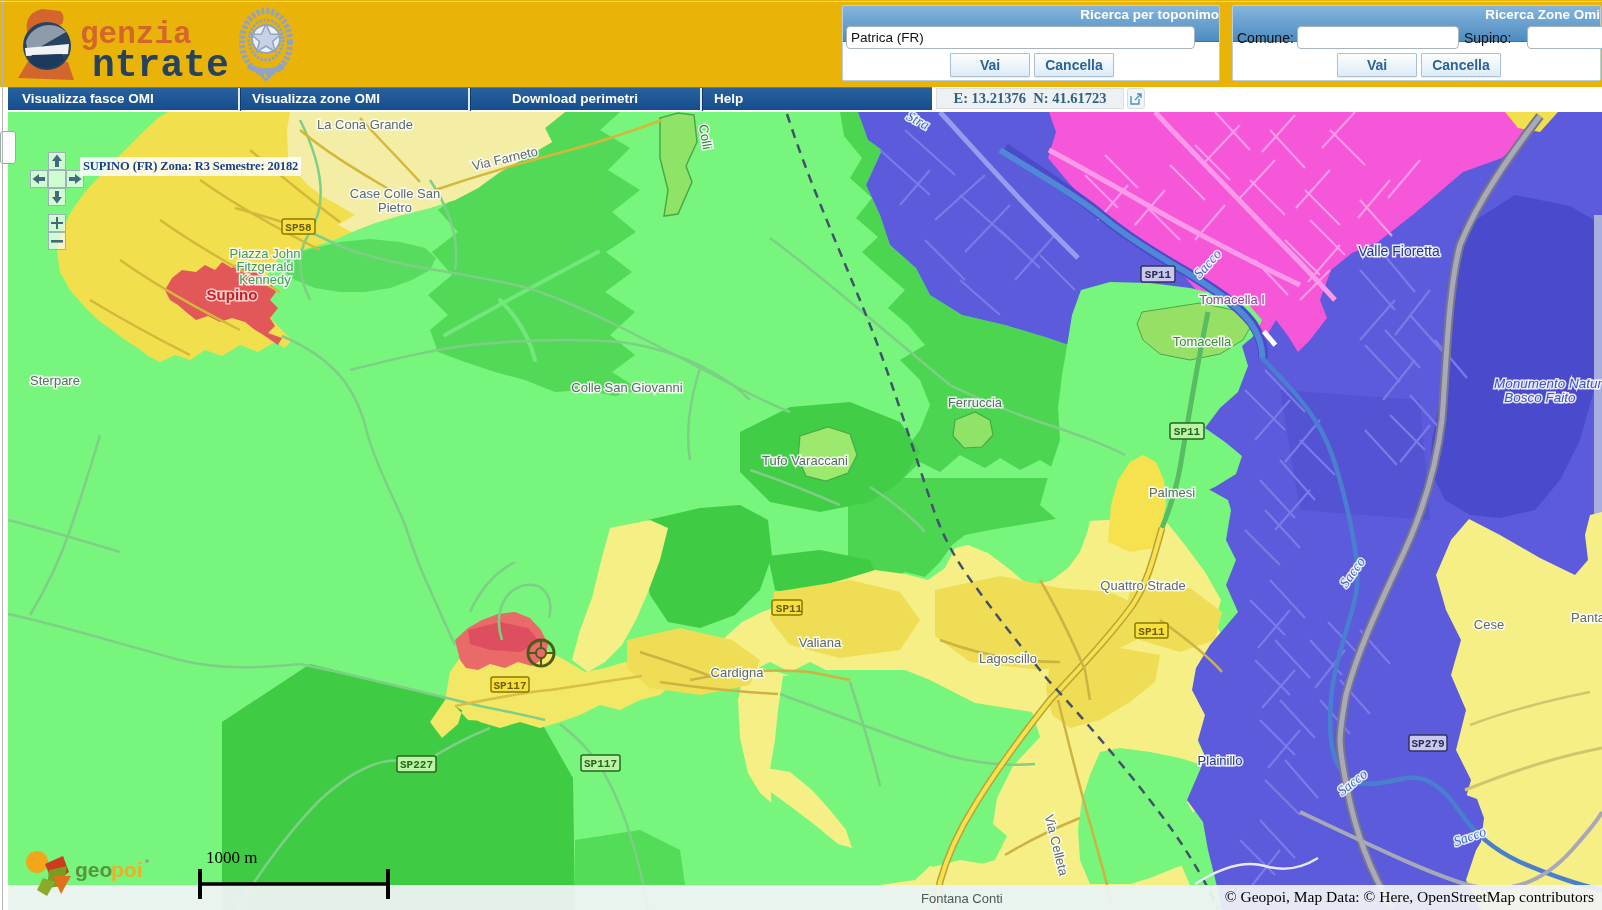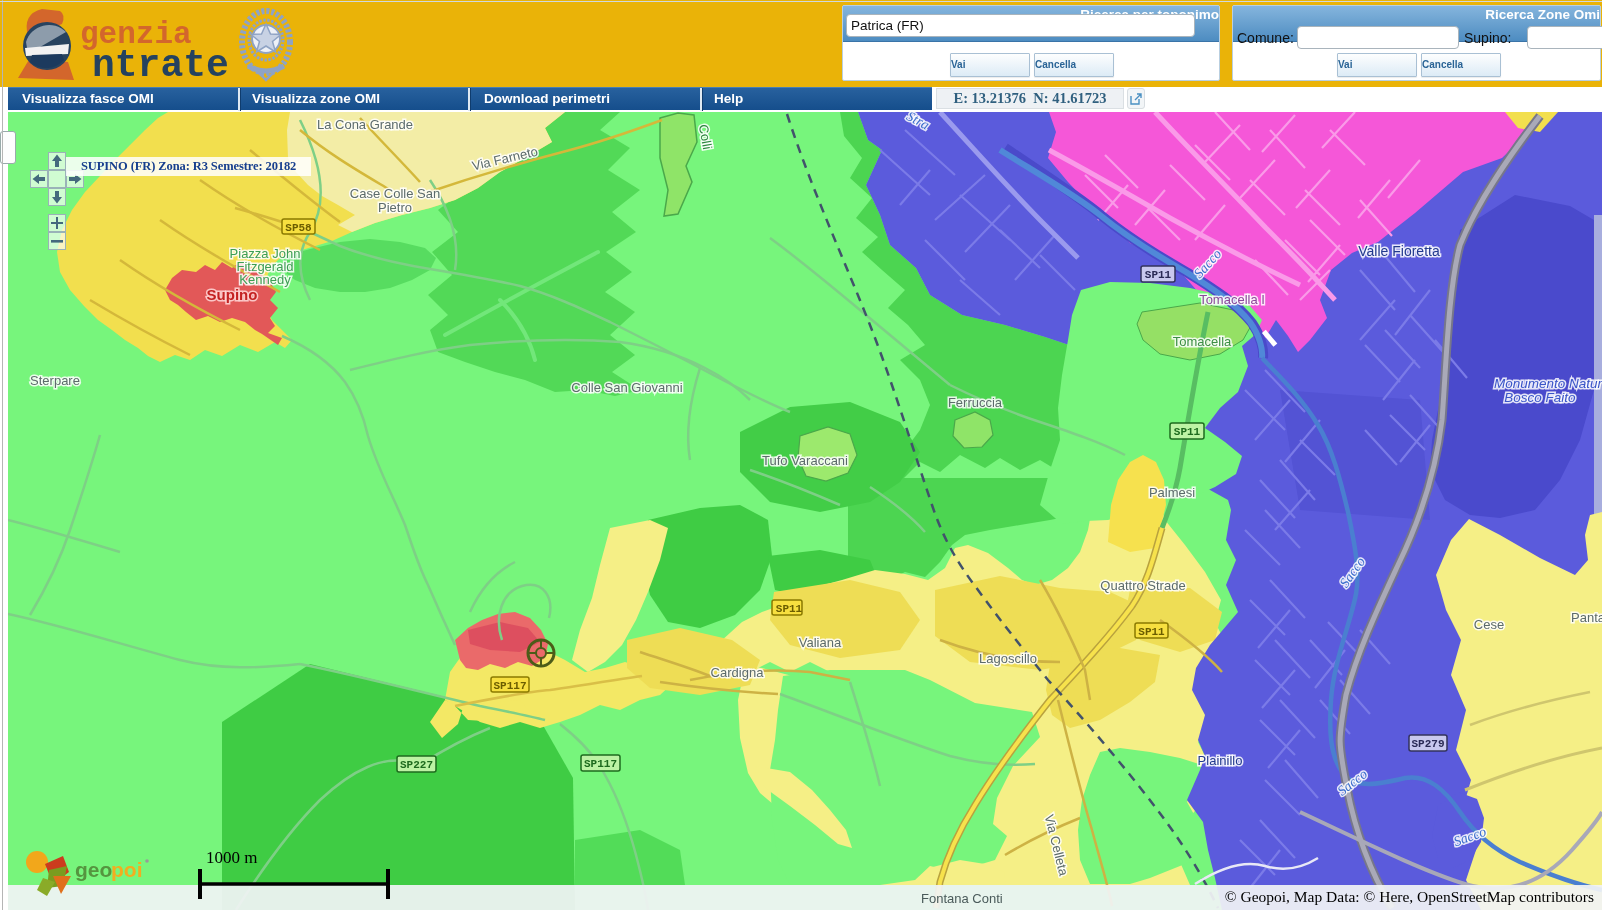--- a/index.html
+++ b/index.html
@@ -6,34 +6,34 @@
 html,body{width:1602px;height:910px;overflow:hidden;background:#fff;font-family:"Liberation Sans",sans-serif;position:relative}
 #pageL{position:absolute;left:2px;top:0;width:1px;height:910px;background:#b5b5b5}
 #pageT{position:absolute;left:0;top:1px;width:1602px;height:1px;background:#cfd8df}
 
 #hdr{position:absolute;left:0;top:0;width:1602px;height:87px;background:#eab308}
 #logo{position:absolute;left:8px;top:2px;width:300px;height:82px}
 
 .panel{position:absolute;background:#fff;border:1px solid #b9cfe0;border-radius:2px}
 .phead{height:36px;background:linear-gradient(#85b5dd,#4d8cc1);border-bottom:1px solid #3a74a8;color:#fff;font-weight:bold;font-size:13.5px;text-align:right;line-height:18px}
 .pinput{position:absolute;border:1px solid #a9b4bc;border-radius:4px;background:#fff;font-size:13.5px;color:#111;padding-left:4px;line-height:21px;white-space:nowrap}
-.btn{position:absolute;height:24px;border:1px solid #a9c0d4;border-radius:1px;background:linear-gradient(#fdfefe,#dcebf6);color:#2a6496;font-weight:bold;font-size:10px;line-height:22px;box-shadow:0 1px 1px rgba(0,0,0,.08)}
+.btn{position:absolute;height:24px;border:1px solid #a9c0d4;border-radius:1px;background:linear-gradient(#fdfefe,#dcebf6);color:#2a6496;font-weight:bold;font-size:14px;text-align:center;line-height:22px;box-shadow:0 1px 1px rgba(0,0,0,.08)}
 .plabel{position:absolute;font-size:14px;color:#111}
 
 #menubar{position:absolute;left:8px;top:87px;width:924px;height:23px;background:linear-gradient(#28619e,#154e8c);border-top:1px solid #4a7fb0}
 .mitem{position:absolute;top:3px;color:#fff;font-weight:bold;font-size:13.5px}
 .msep{position:absolute;top:0;width:2px;height:23px;background:#dfe9f2;box-shadow:1px 0 0 #0f3c6e}
 #coordbox{position:absolute;left:936px;top:88px;width:188px;height:21px;background:#eef1f4;border:1px solid #dadfe3;font-family:"Liberation Serif",serif;font-weight:bold;font-size:14.5px;color:#30607f;text-align:center;line-height:19px}
 #linkbtn{position:absolute;left:1127px;top:88px;width:18px;height:21px;background:#f2f5f7;border:1px solid #d8dde1;border-radius:3px;color:#5a94c4;font-size:12px;text-align:center;line-height:19px}
 
 #map{position:absolute;left:8px;top:112px;width:1594px;height:798px}
 
 .cbox{position:absolute;width:18px;height:18px;background:rgba(255,255,255,.66);border:1px solid #9ab2b8;color:#3e6477;font-weight:bold;font-size:17px;text-align:center;line-height:14px}
 .cbox svg{vertical-align:middle;margin-top:0px}
-#suplab{position:absolute;left:66px;top:157px;height:19px;background:rgba(255,255,255,.85);font-family:"Liberation Serif",serif;font-weight:bold;font-size:12.5px;color:#173f8e;line-height:18px;letter-spacing:-0.1px;padding:0 15px;white-space:nowrap}
+#suplab{position:absolute;left:80px;top:157px;height:19px;background:rgba(255,255,255,.85);font-family:"Liberation Serif",serif;font-weight:bold;font-size:12.5px;color:#173f8e;line-height:18px;letter-spacing:-0.1px;padding:0 3px;white-space:nowrap}
 #scalebar{position:absolute;left:196px;top:845px;width:200px;height:60px}
 #attrib{position:absolute;left:8px;top:885px;width:1594px;height:25px;background:rgba(241,243,245,.93)}
 #attribtxt{position:absolute;right:8px;top:888px;font-family:"Liberation Serif",serif;font-size:15.5px;color:#000}
 #attribtxt .lnk{color:#000000}
 #fontana{position:absolute;left:921px;top:891px;font-size:13px;color:#4a5a5a}
 #geopoi{position:absolute;left:25px;top:848px;width:140px;height:50px}
 #edgebox{position:absolute;left:0;top:131px;width:16px;height:33px;background:#fdfdfd;border:1px solid #9aa;border-radius:3px}
 </style>
 </head>
 <body>
@@ -56,40 +56,40 @@
       <circle cx="258" cy="37" r="14" stroke-width="2" fill="#eef1f7"></circle>
       <path d="M258,22 L262.5,32 L273,32.5 L264.5,39.5 L267.5,50 L258,44 L248.5,50 L251.5,39.5 L243,32.5 L253.5,32 Z" stroke-width="1.5" fill="#c8d2e4"></path>
       <path d="M240,64 Q258,74 276,64" stroke-width="5"></path>
       <path d="M250,70 L258,78 L266,70" stroke-width="2.5"></path>
     </g>
   </svg>
 
   <div class="panel" style="left:842px;top:5px;width:378px;height:76px">
     <div class="phead">Ricerca per toponimo</div>
   </div>
-  <div class="pinput" style="left:846px;top:14px;width:349px;height:23px">Patrica (FR)</div>
+  <div class="pinput" style="left:846px;top:26px;width:349px;height:23px">Patrica (FR)</div>
   <div class="btn" style="left:950px;top:53px;width:80px">Vai</div>
   <div class="btn" style="left:1034px;top:53px;width:80px">Cancella</div>
 
   <div class="panel" style="left:1232px;top:5px;width:369px;height:76px">
     <div class="phead">Ricerca Zone Omi</div>
   </div>
   <div class="plabel" style="left:1237px;top:30px">Comune:</div>
   <div class="pinput" style="left:1297px;top:26px;width:162px;height:23px"></div>
   <div class="plabel" style="left:1464px;top:30px">Supino:</div>
   <div class="pinput" style="left:1527px;top:26px;width:110px;height:23px"></div>
   <div class="btn" style="left:1337px;top:53px;width:80px">Vai</div>
   <div class="btn" style="left:1421px;top:53px;width:80px">Cancella</div>
 </div>
 <div id="menubar">
   <div class="mitem" style="left:14px">Visualizza fasce OMI</div>
   <div class="msep" style="left:230px"></div>
   <div class="mitem" style="left:244px">Visualizza zone OMI</div>
   <div class="msep" style="left:460px"></div>
-  <div class="mitem" style="left:476px">Download perimetri</div>
+  <div class="mitem" style="left:504px">Download perimetri</div>
   <div class="msep" style="left:692px"></div>
   <div class="mitem" style="left:706px">Help</div>
 </div>
 <div id="coordbox">E: 13.21376&nbsp; N: 41.61723</div>
 <div id="linkbtn"><svg width="12" height="12" viewBox="0 0 12 12" style="margin-top:4px">
       <path d="M1,3 L1,11 L9,11 L9,6 M5,7 L11,1 M7,1 L11,1 L11,5" stroke="#4a90c2" stroke-width="1.4" fill="none"></path>
     </svg></div>
 <div id="map">
 <svg width="1594" height="798" viewBox="8 112 1594 798">
 

